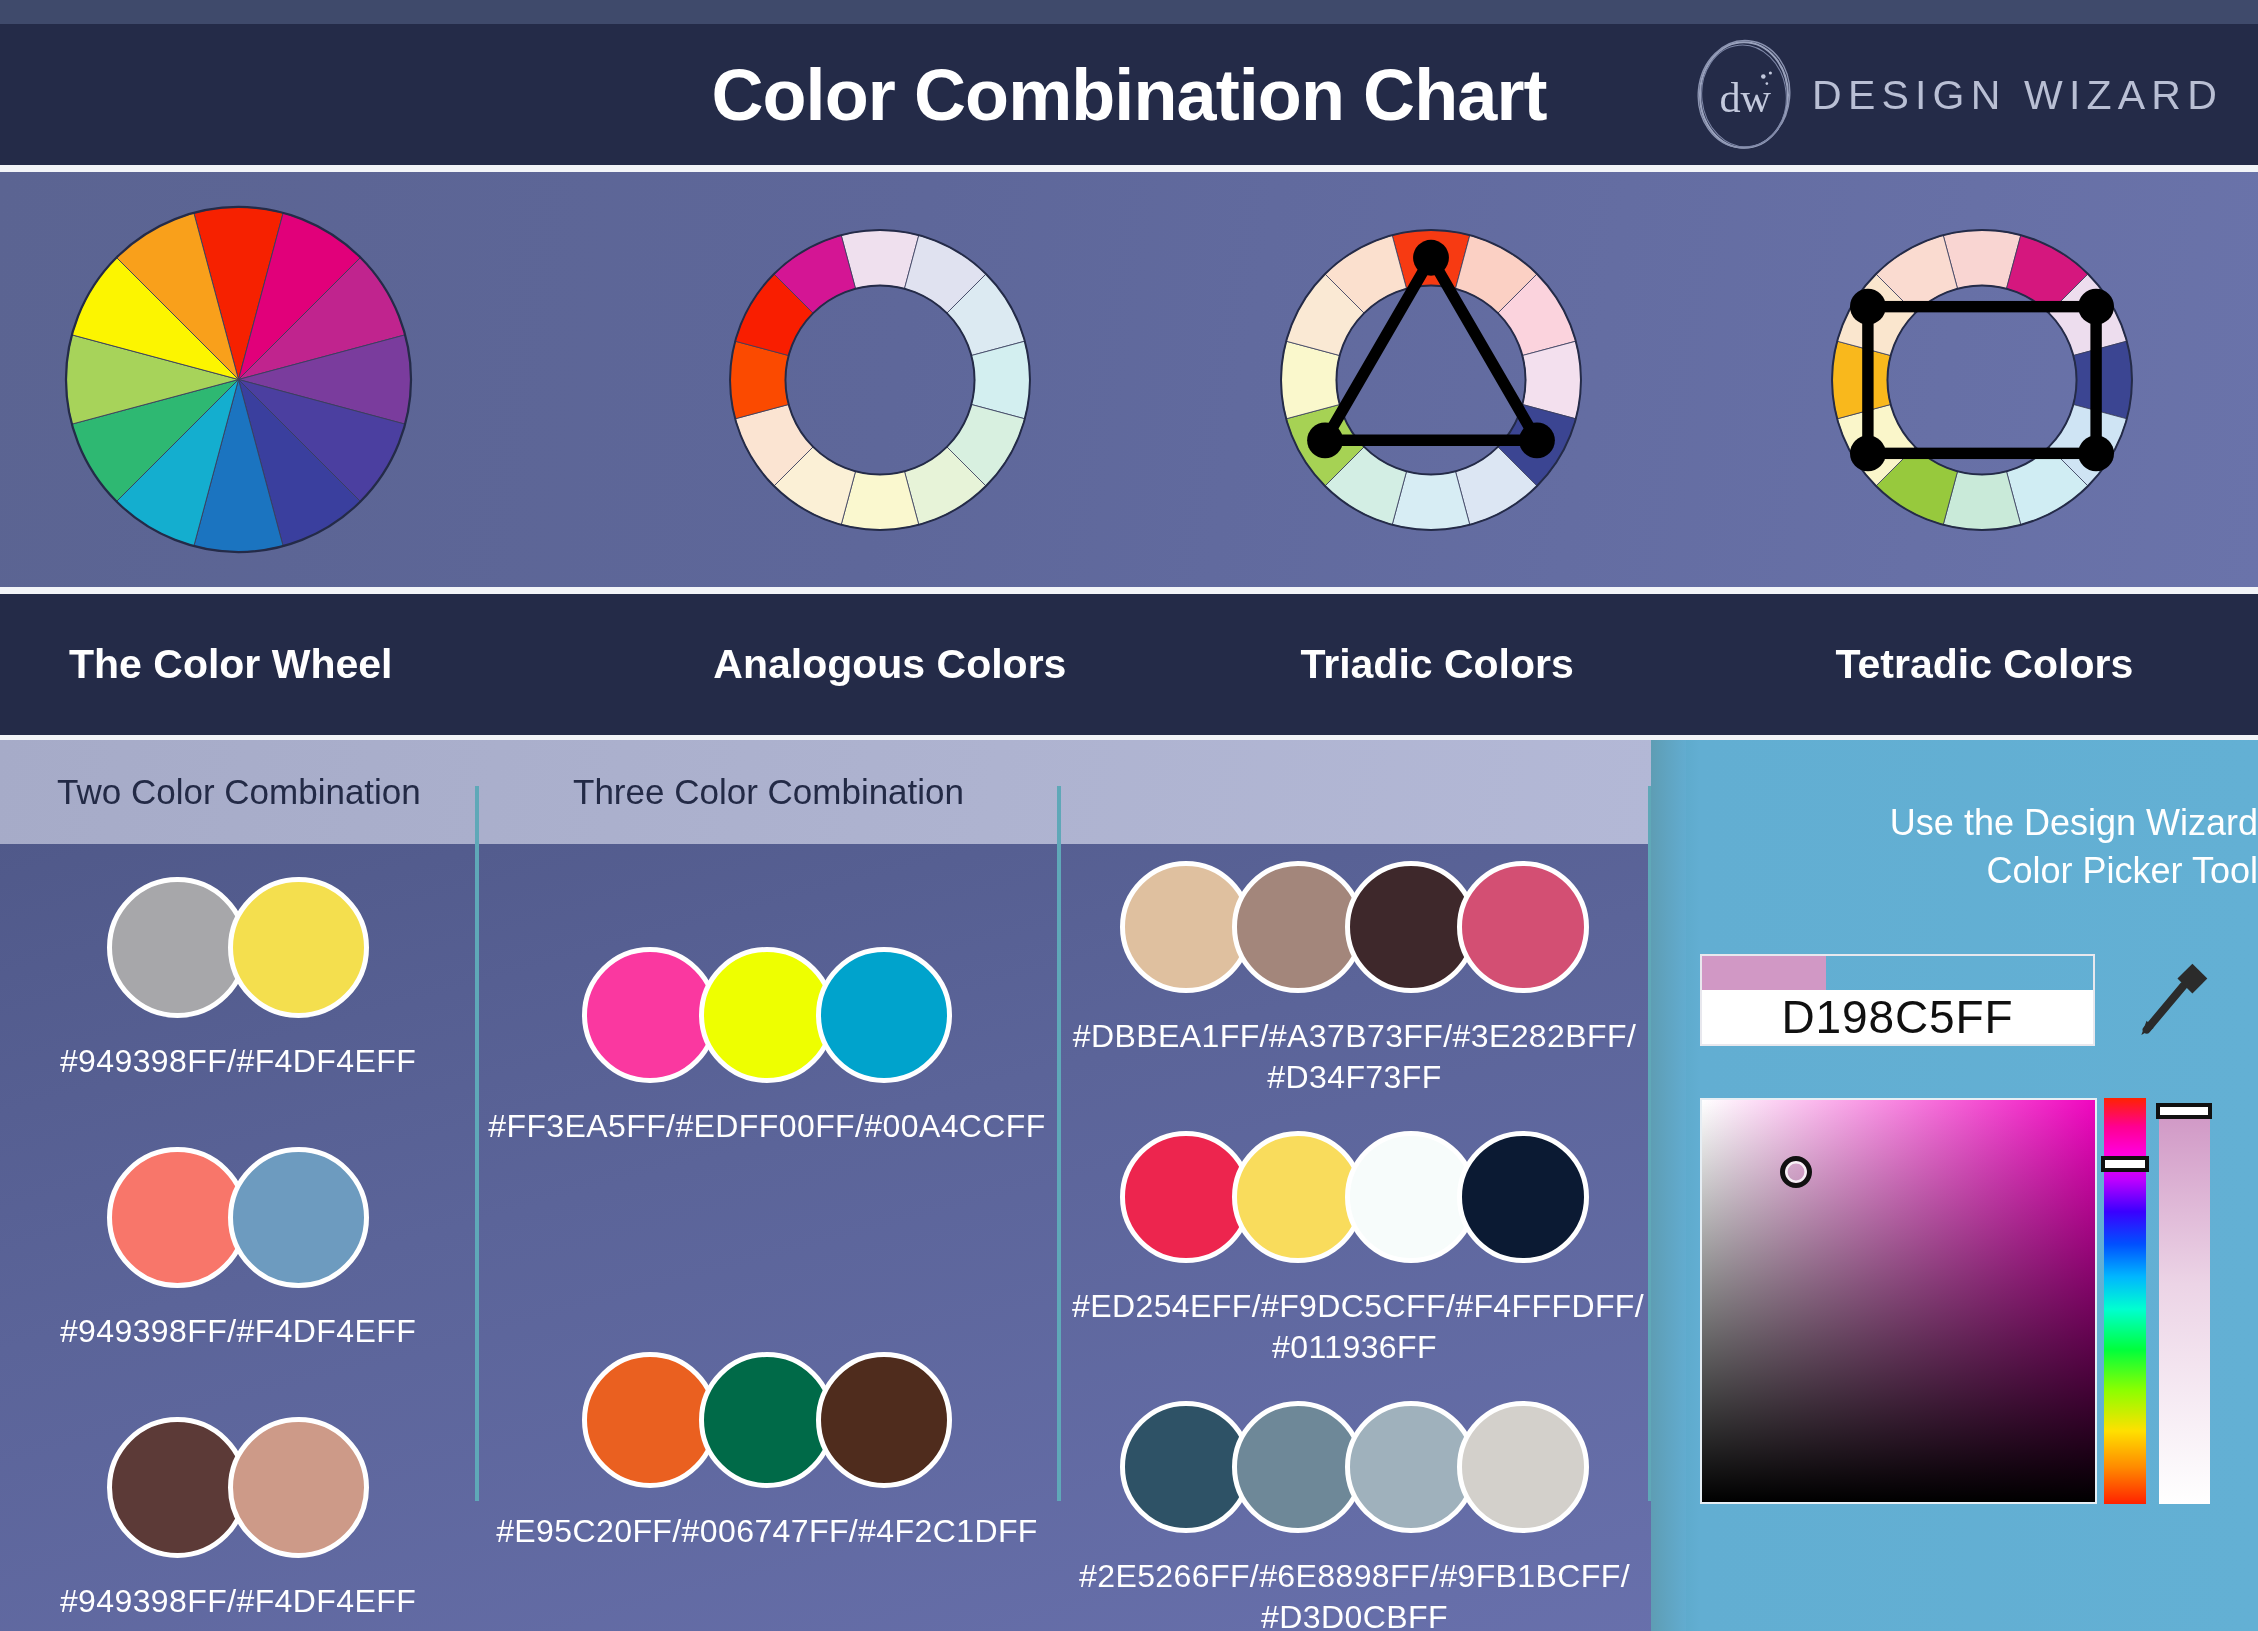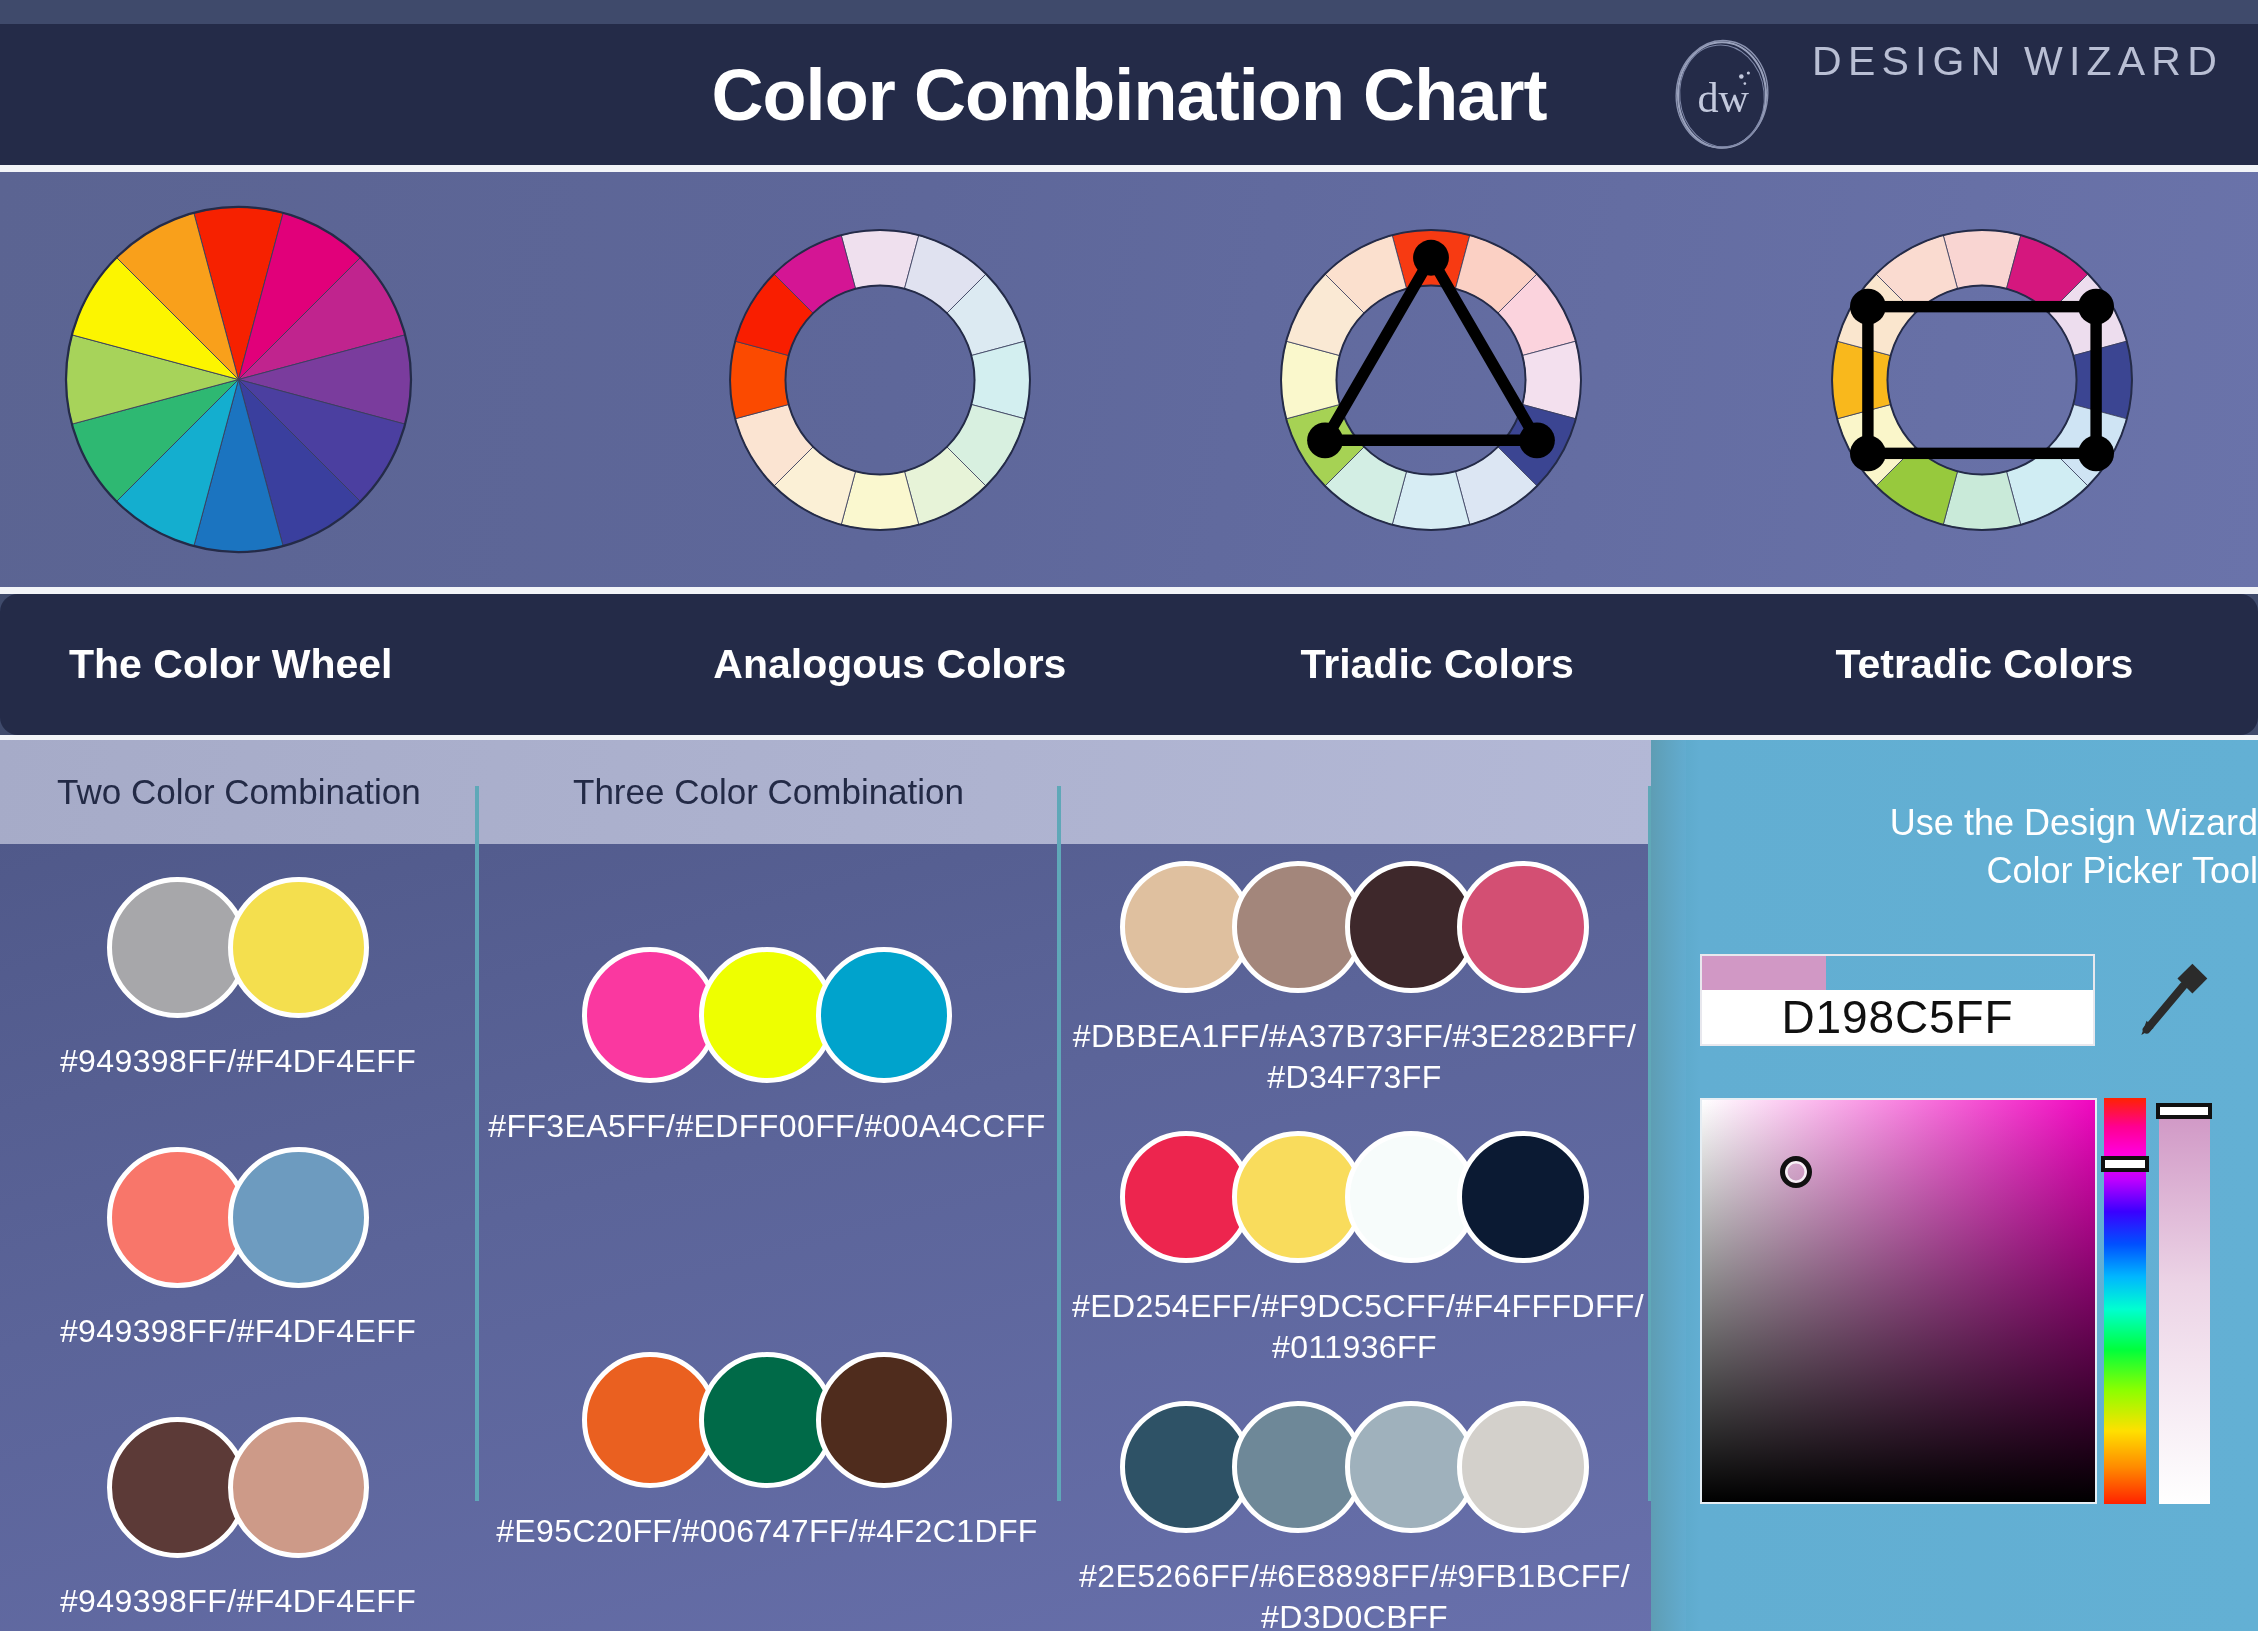--- a/index.html
+++ b/index.html
@@ -15,21 +15,21 @@
     position:absolute; left:0; top:0; width:2258px; height:141px;
     background:#242b48;
     display:flex; align-items:center; justify-content:center;
   }
   .header-title {
     font-size:72px; font-weight:bold; color:#ffffff;
     letter-spacing:-0.9px; white-space:nowrap;
   }
   .logo {
     position:absolute; right:35px; top:50%; transform:translateY(-50%);
-    display:flex; align-items:flex-start; gap:39px;
+    display:flex; align-items:center; gap:17px;
   }
   .logo-mark { position:relative; width:102px; height:115px; }
   .logo-mark svg { position:absolute; left:0; top:0; }
   .logo-word {
     font-size:41px; color:#b9bfd4; letter-spacing:6.2px;
     font-weight:300; white-space:nowrap;
   }
 
   .hr-white { position:absolute; left:0; width:2258px; height:7px; background:#f2f4f8; }
 
@@ -41,21 +41,21 @@
   }
   .wheel-cell {
     flex:1; height:100%;
     display:flex; align-items:center; justify-content:center;
   }
   .wheel-cell.first { justify-content:flex-start; padding-left:53px; }
 
   
   .labels {
     position:absolute; left:0; top:570px; width:2258px; height:141px;
-    background:#242b48; display:flex; align-items:center;border-radius:18px;
+    background:#242b48; display:flex; align-items:center;
   }
   .label-cell { flex:1; display:flex; align-items:center; justify-content:center; }
   .label-cell.first { justify-content:flex-start; padding-left:69px; }
   .label-cell span {
     font-size:41px; font-weight:bold; color:#ffffff; white-space:nowrap;
   }
 
   
   .body-area {
     position:absolute; left:0; top:716px; width:2258px; height:915px;

